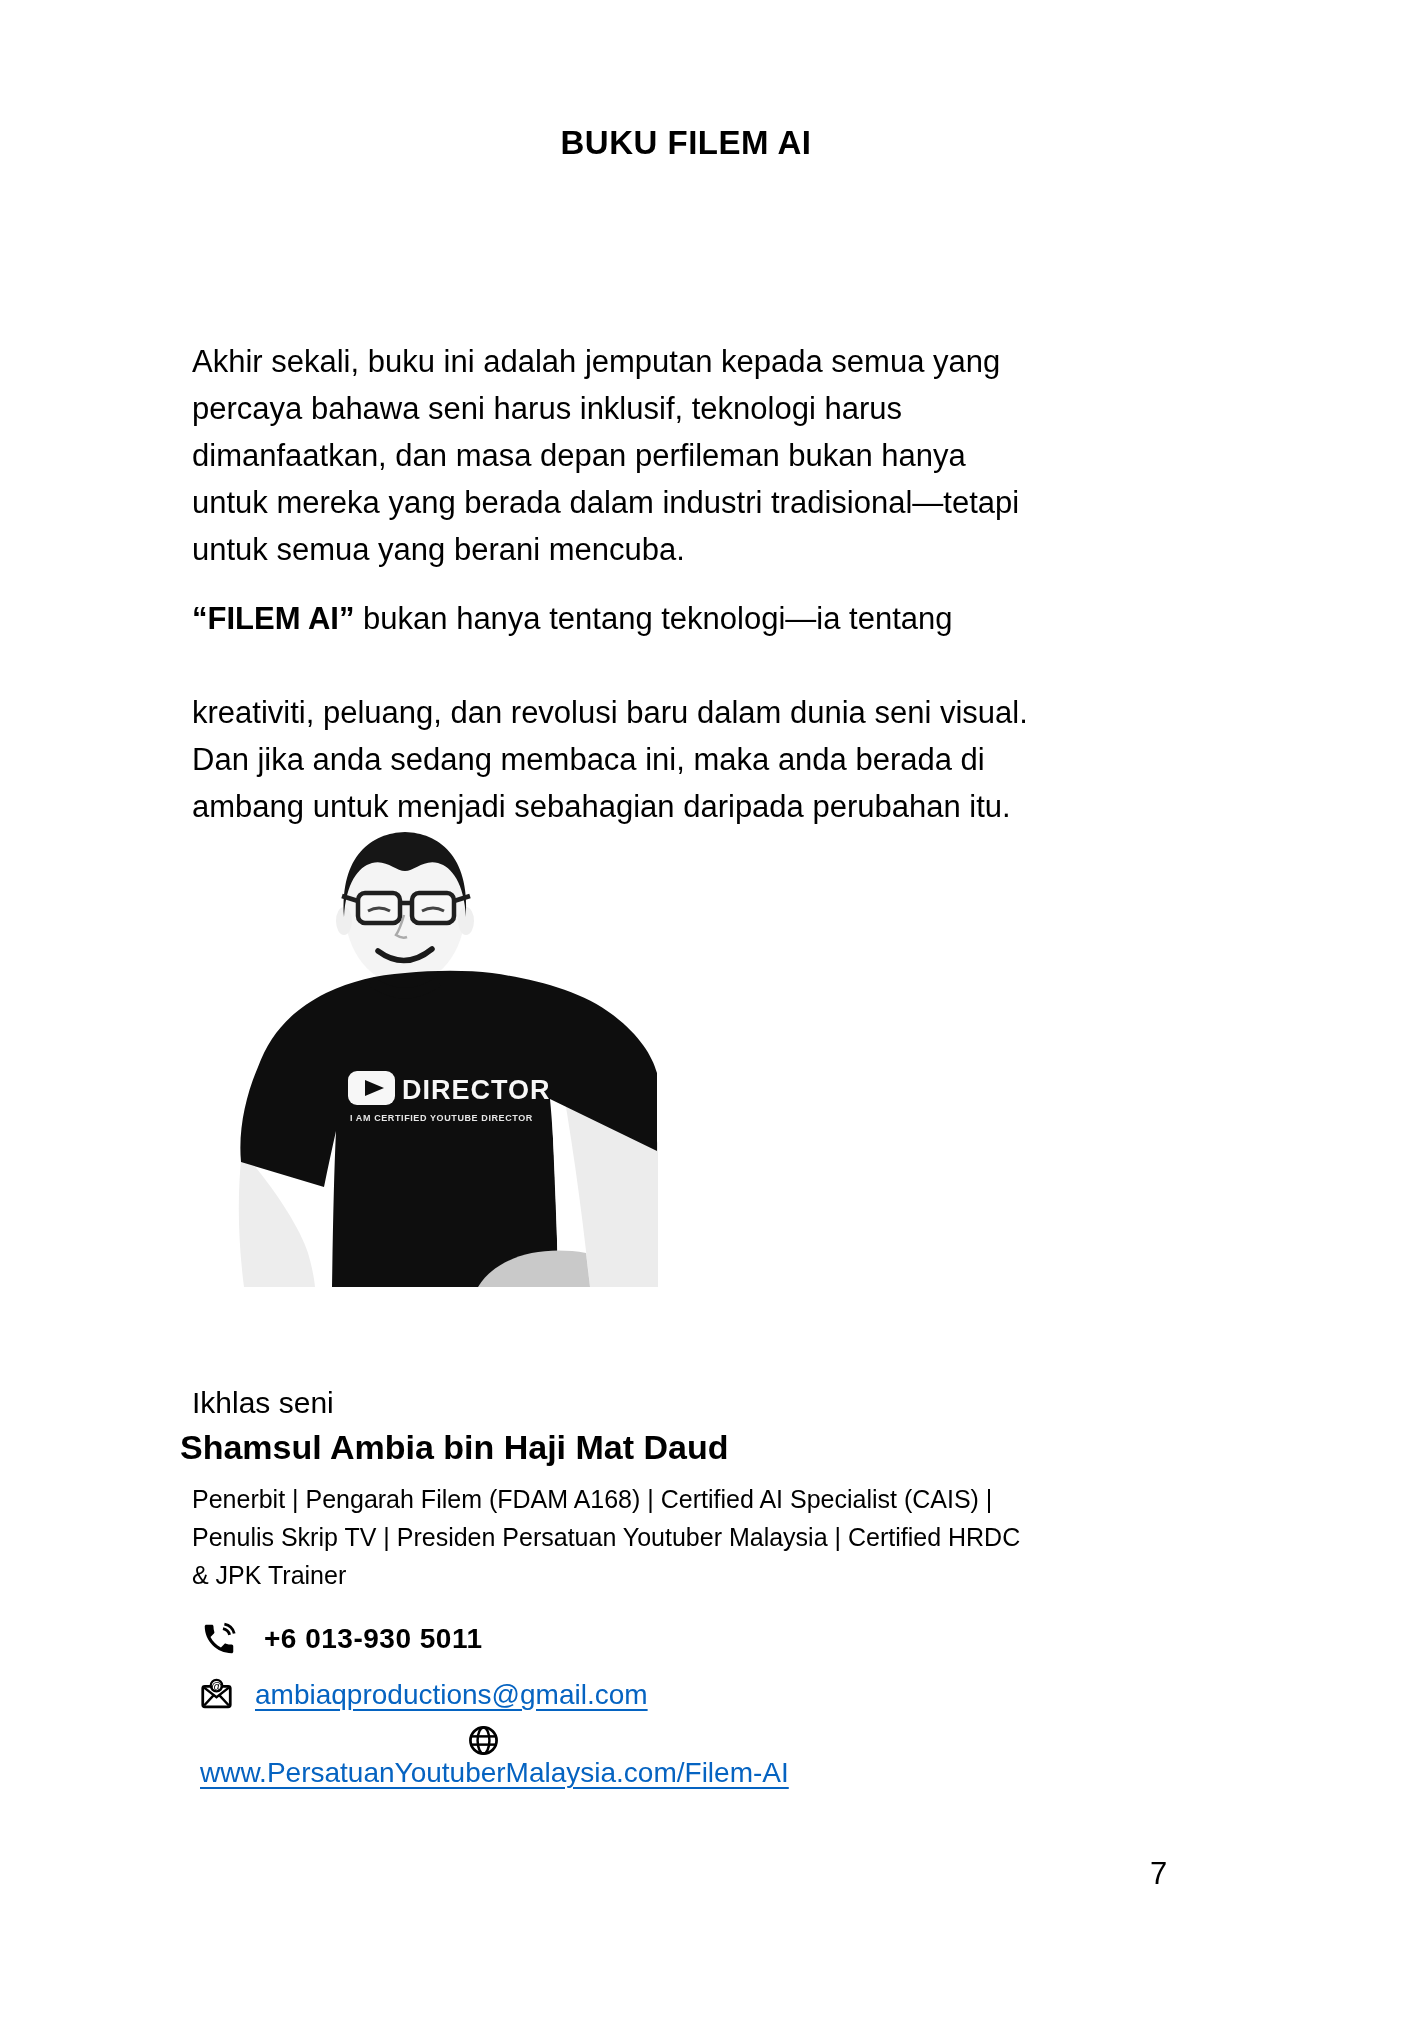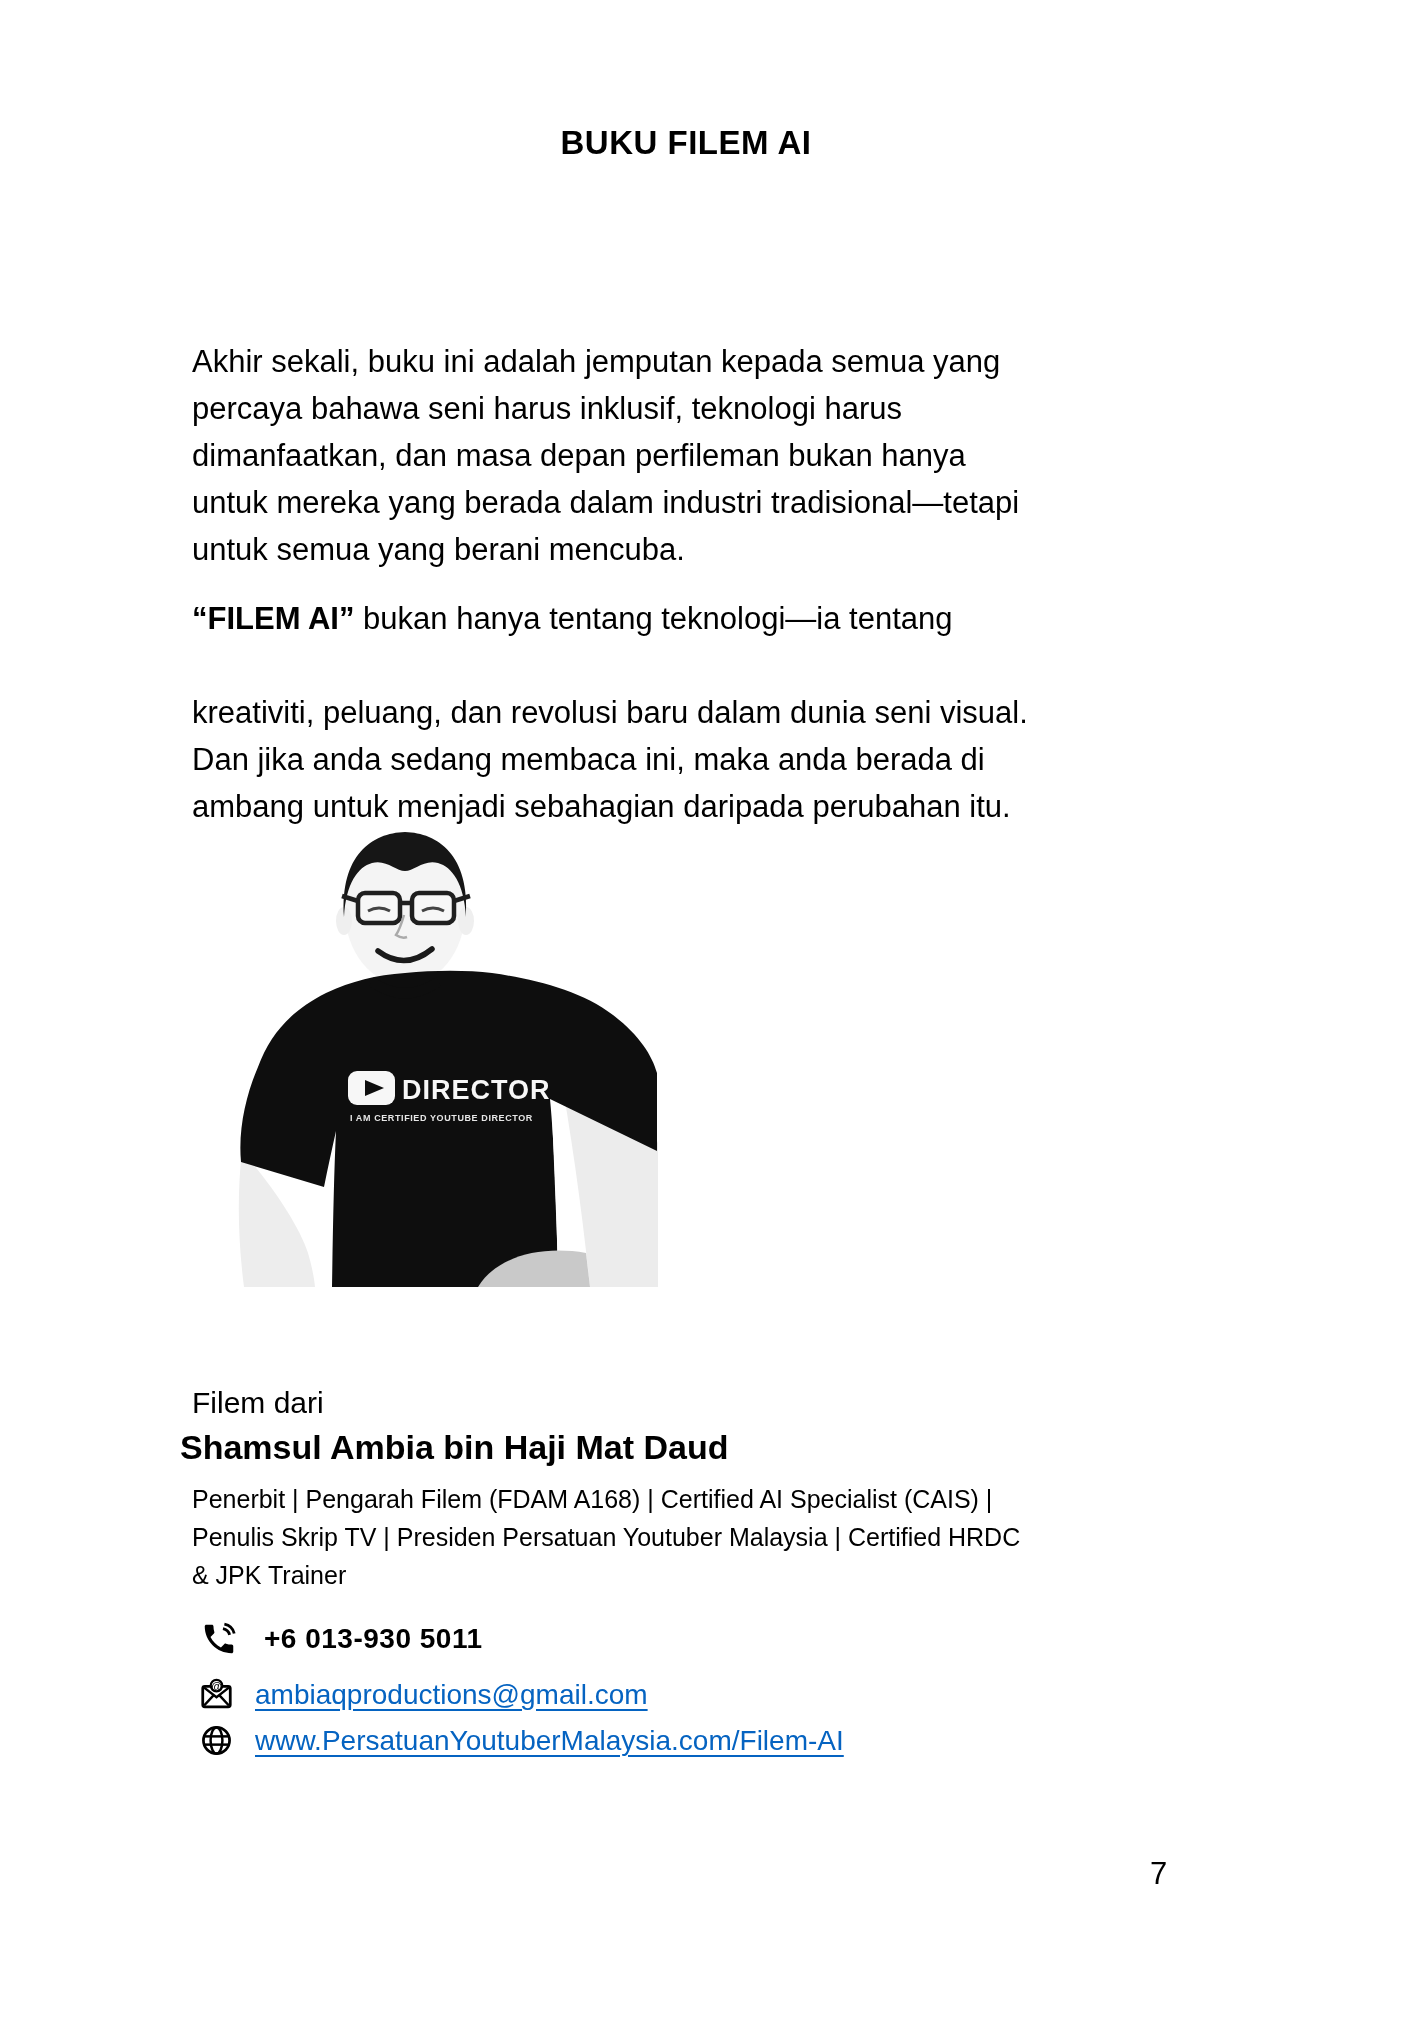--- a/index.html
+++ b/index.html
@@ -36,21 +36,21 @@
   }
   .credentials{
     position:absolute;left:192px;top:1480px;width:960px;
     font-size:25px;line-height:38px;white-space:pre-line;
   }
   .contact-row{
     position:absolute;left:200px;display:flex;align-items:center;
   }
   .row-phone{top:1620px;}
   .row-email{top:1678px;}
-  .row-web{top:1724px;}
+  .row-web{top:1724px;flex-direction:column;}
   .contact-icon{flex:0 0 auto;display:flex;align-items:center;justify-content:center;}
   .row-phone .contact-icon{width:38px;height:38px;margin-right:26px;}
   .row-email .contact-icon,.row-web .contact-icon{width:33px;height:33px;margin-right:22px;}
   .phone-number{font-size:28px;font-weight:700;letter-spacing:0.5px;}
   a.link{
     color:var(--link,#0563C1);
     font-size:28px;font-weight:400;
     text-decoration:underline;
     text-decoration-thickness:2px;
     text-underline-offset:5px;
@@ -142,21 +142,21 @@
 
       <g>
         <rect x="120" y="250" width="47" height="34" rx="9" fill="#f7f7f7"></rect>
         <path d="M137,259 L156,267 L137,275 Z" fill="#0e0e0e"></path>
         <text x="174" y="278" font-size="27" font-weight="700" letter-spacing="1" fill="#f7f7f7">DIRECTOR</text>
         <text x="122" y="300" font-size="9" font-weight="700" letter-spacing="0.6" fill="#e6e6e6">I AM CERTIFIED YOUTUBE DIRECTOR</text>
       </g>
     </svg>
   </div>
 
-  <div class="salutation">Filem dari</div>
+  <div class="salutation">Ikhlas seni</div>
   <div class="author-name">Shamsul Ambia bin Haji Mat Daud</div>
   <div class="credentials">Penerbit | Pengarah Filem (FDAM A168) | Certified AI Specialist (CAIS) |
 Penulis Skrip TV | Presiden Persatuan Youtuber Malaysia | Certified HRDC
 &amp; JPK Trainer</div>
 
   <div class="contact-row row-phone">
     <span class="contact-icon">
       <svg viewBox="0 0 24 24" width="38" height="38">
         <path fill="#000" d="M6.62,10.79 C8.06,13.62 10.38,15.94 13.21,17.38 L15.41,15.18 C15.69,14.9 16.08,14.82 16.43,14.93 C17.55,15.3 18.75,15.5 20,15.5 C20.55,15.5 21,15.95 21,16.5 V20 C21,20.55 20.55,21 20,21 C10.61,21 3,13.39 3,4 C3,3.45 3.45,3 4,3 H7.5 C8.05,3 8.5,3.45 8.5,4 C8.5,5.25 8.7,6.45 9.07,7.57 C9.18,7.92 9.1,8.31 8.82,8.59 Z"></path>
         <path fill="none" stroke="#000" stroke-width="1.8" d="M14.5,5.5 C16.6,5.9 18.2,7.4 18.7,9.4"></path>

